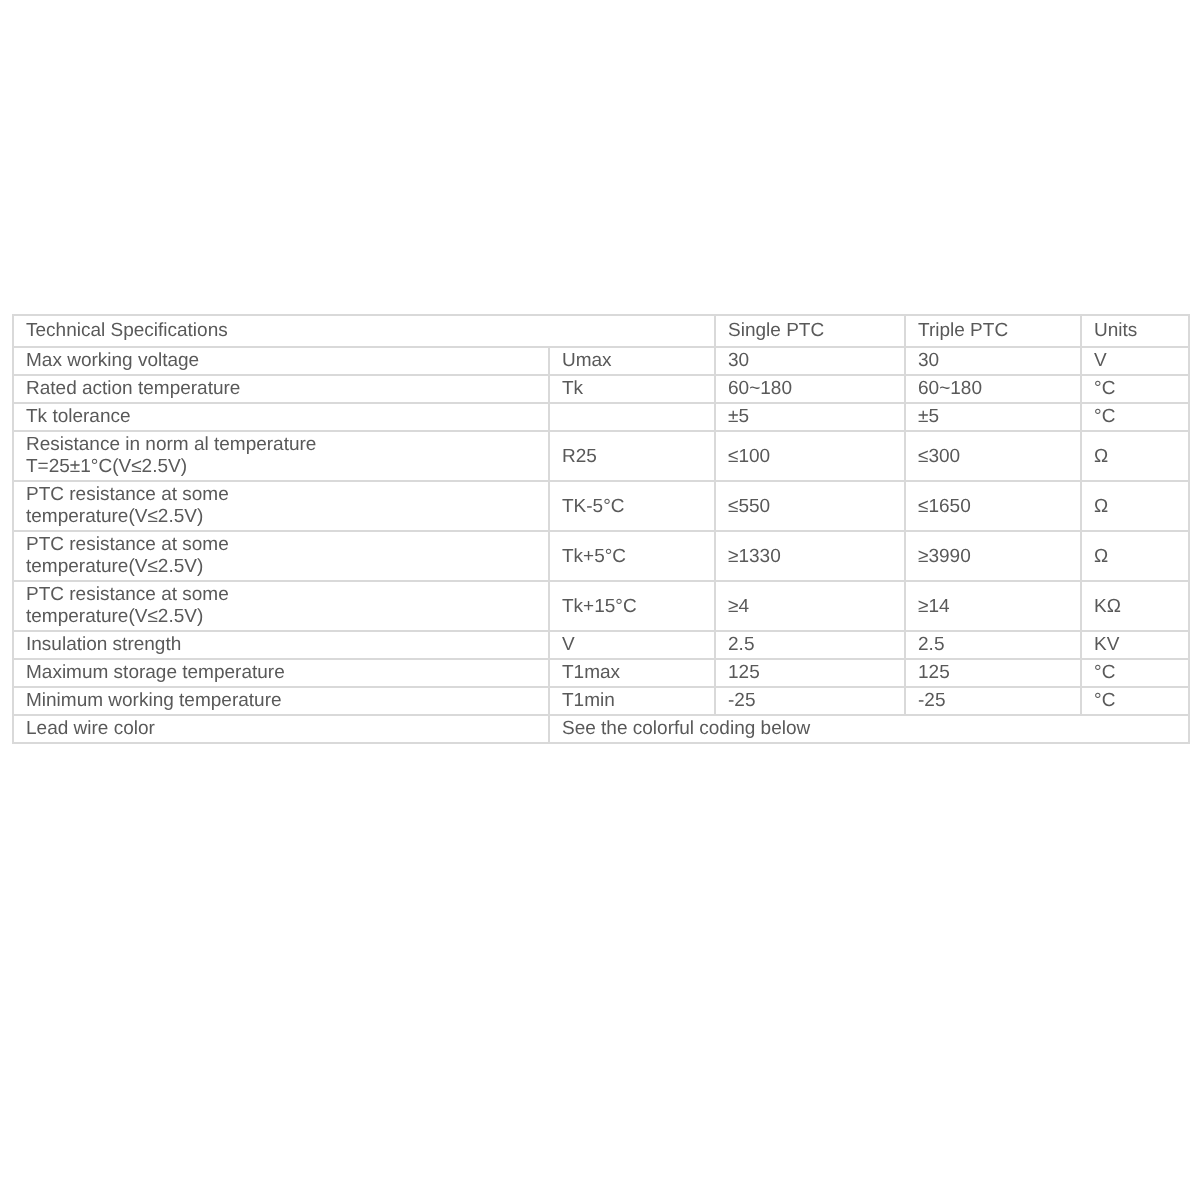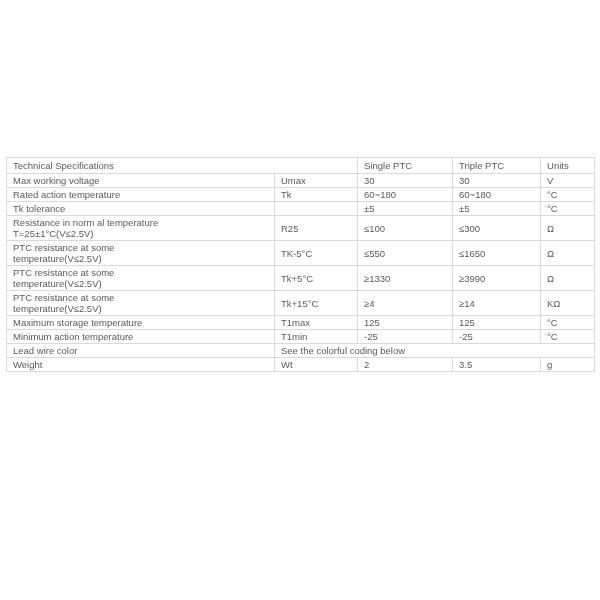--- a/index.html
+++ b/index.html
@@ -109,38 +109,38 @@
       </tr>
       <tr>
         <td>PTC resistance at some
 temperature(V≤2.5V)</td>
         <td>Tk+15°C</td>
         <td>≥4</td>
         <td>≥14</td>
         <td>KΩ</td>
       </tr>
       <tr>
+        <td>Insulation strength</td>
+        <td>V</td>
+        <td>2.5</td>
+        <td>2.5</td>
+        <td>KV</td>
+      </tr>
+      <tr>
         <td>Maximum storage temperature</td>
         <td>T1max</td>
         <td>125</td>
         <td>125</td>
         <td>°C</td>
       </tr>
       <tr>
-        <td>Minimum action temperature</td>
+        <td>Minimum working temperature</td>
         <td>T1min</td>
         <td>-25</td>
         <td>-25</td>
         <td>°C</td>
       </tr>
       <tr>
         <td>Lead wire color</td>
         <td colspan="4">See the colorful coding below</td>
       </tr>
-      <tr>
-        <td>Weight</td>
-        <td>Wt</td>
-        <td>2</td>
-        <td>3.5</td>
-        <td>g</td>
-      </tr>
     </tbody>
 </table>
 
 </body></html>

